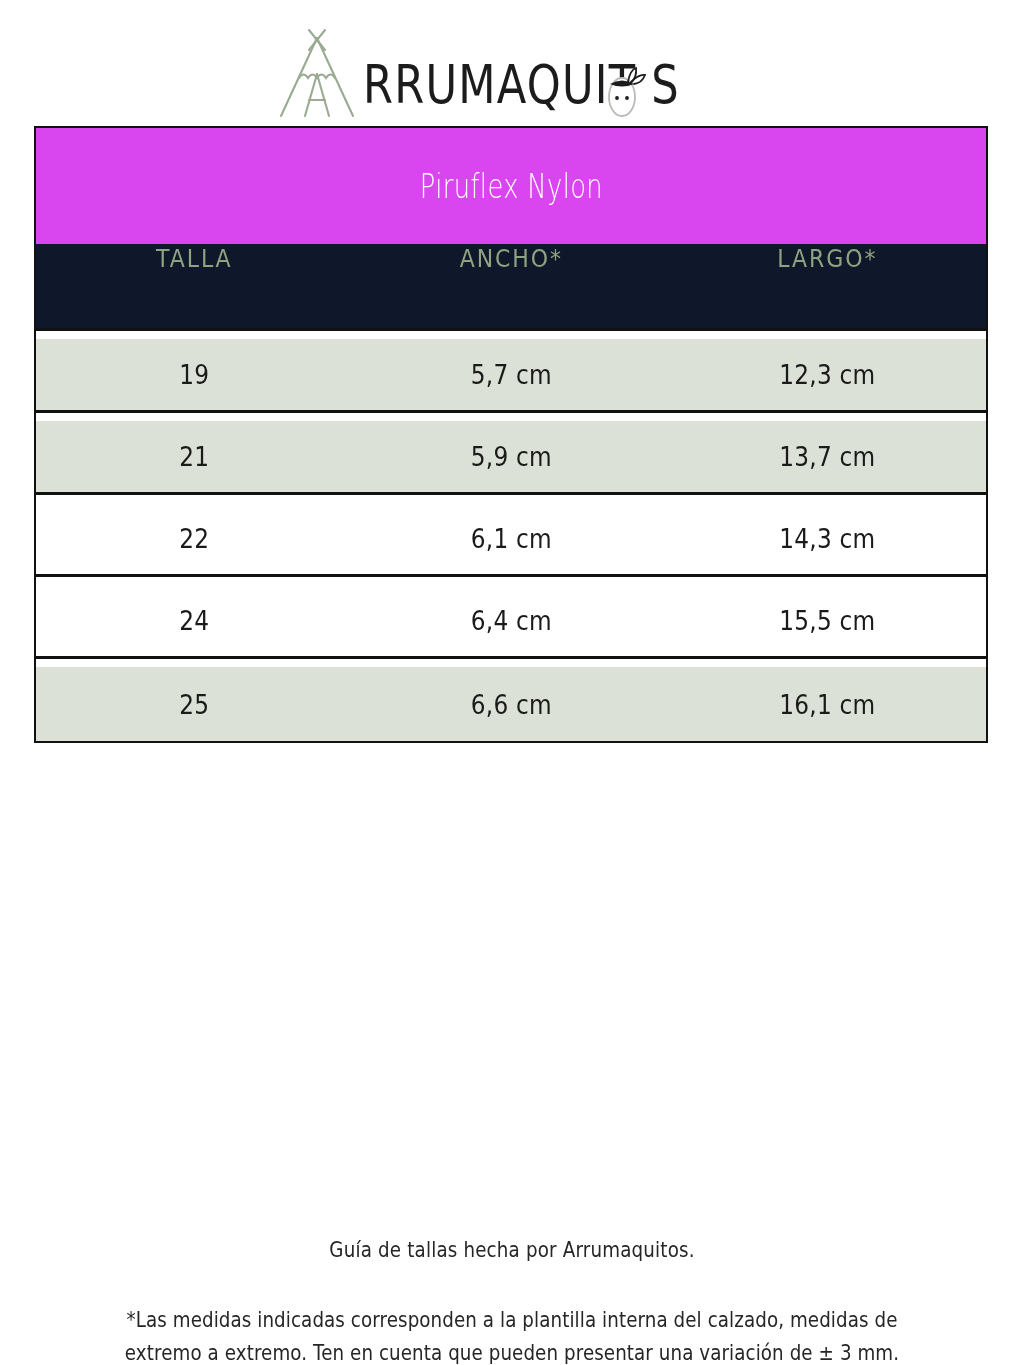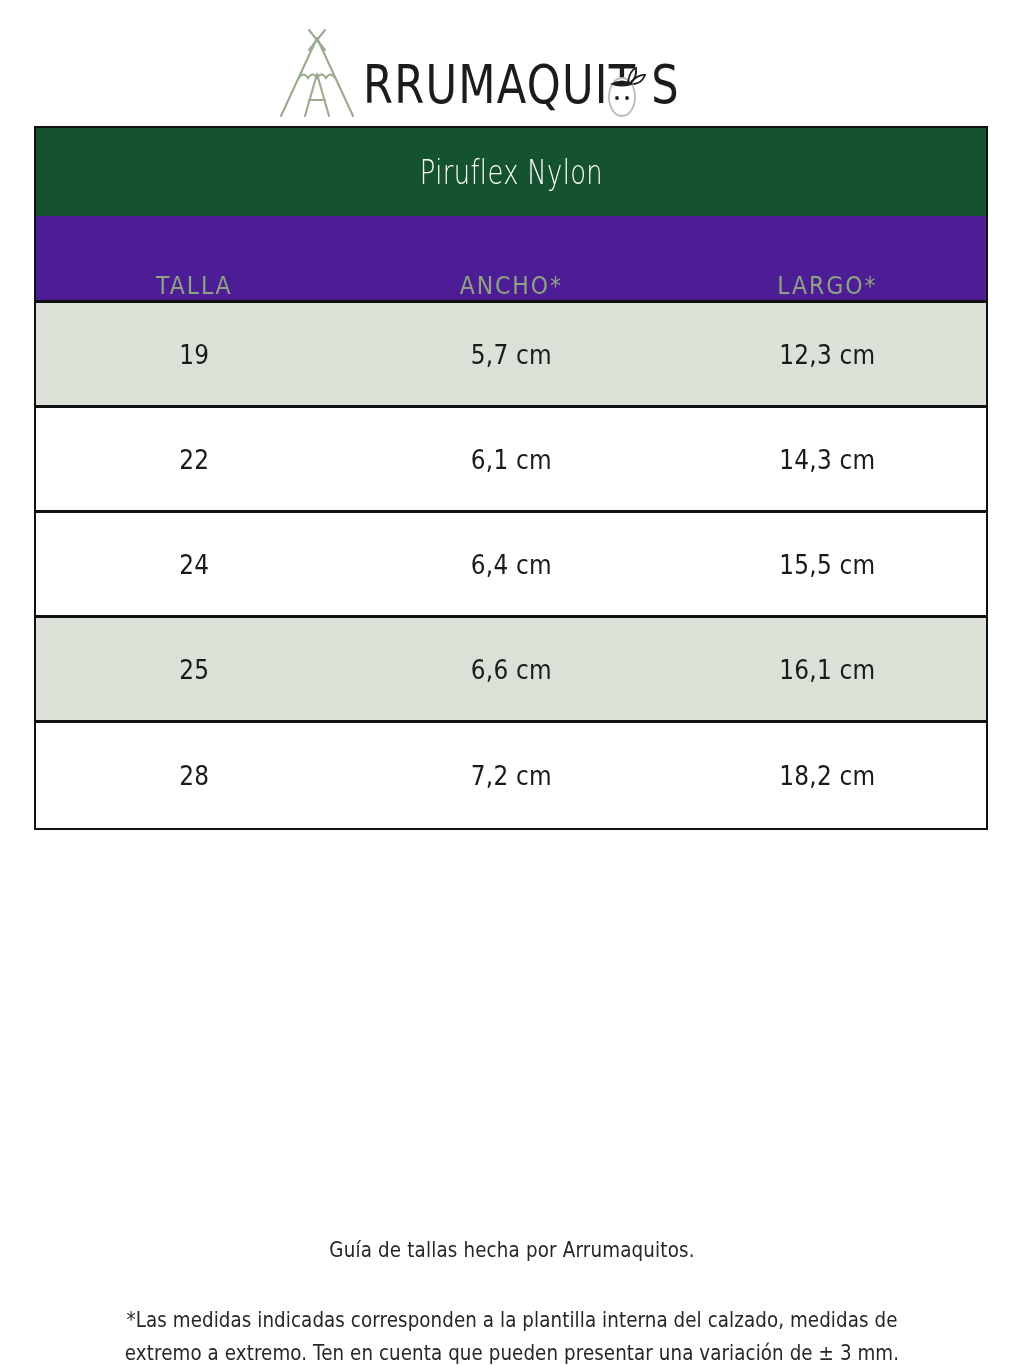--- a/index.html
+++ b/index.html
@@ -66,60 +66,61 @@
   .table {
     position: absolute;
     left: 34px;
     top: 126px;
     width: 954px;
     border: 2px solid #111111;
     background: #ffffff;
   }
 
   .band {
-    height: 88px;
-    background: #14532d;
+    height: 116px;
+    background: #d946ef;
     display: flex;
     align-items: center;
     justify-content: center;
   }
   .band-title {
     color: #ffffff;
     font-family: "DejaVu Sans", sans-serif;
     font-size: 33px;
     font-weight: 300;
     letter-spacing: 0.5px;
     transform: scaleX(0.78);
     white-space: nowrap;
   }
 
   .colhead {
     height: 87px;
-    background: #4c1d95;
-    display: flex;
-    align-items: flex-end;
+    background: #0f172a;
+    display: flex;
+    align-items: flex-start;
     border-bottom: 3px solid #111111;
   }
   .colhead .cell {
     flex: 1 1 0;
     text-align: center;
     color: #8ea382;
     font-family: "DejaVu Sans", sans-serif;
     font-size: 25px;
     font-weight: 400;
     letter-spacing: 2.2px;
     transform: scaleX(0.88);
   }
 
   .row {
-    height: 105px;
+    height: 74px;
     display: flex;
     align-items: center;
     border-bottom: 3px solid #111111;
     background: #ffffff;
+    margin-top: 8px;
   }
   .row:last-child { border-bottom: none; }
   .row.alt { background: #dbe1d7; }
   .row .cell {
     flex: 1 1 0;
     text-align: center;
     color: #1a1a1a;
     font-family: "DejaVu Sans", sans-serif;
     font-size: 27px;
     font-weight: 400;
@@ -200,20 +201,25 @@
       <div class="cell">LARGO*</div>
     </div>
 
     <div class="row alt">
       <div class="cell">19</div>
       <div class="cell">5,7 cm</div>
       <div class="cell">12,3 cm</div>
     </div>
 
 
+    <div class="row alt">
+      <div class="cell">21</div>
+      <div class="cell">5,9 cm</div>
+      <div class="cell">13,7 cm</div>
+    </div>
 
     <div class="row">
       <div class="cell">22</div>
       <div class="cell">6,1 cm</div>
       <div class="cell">14,3 cm</div>
     </div>
 
 
     <div class="row">
       <div class="cell">24</div>
@@ -222,25 +228,20 @@
     </div>
 
     <div class="row alt">
       <div class="cell">25</div>
       <div class="cell">6,6 cm</div>
       <div class="cell">16,1 cm</div>
     </div>
 
 
 
-    <div class="row">
-      <div class="cell">28</div>
-      <div class="cell">7,2 cm</div>
-      <div class="cell">18,2 cm</div>
-    </div>
 
   </div>
 
   <div class="footer">
     <div class="footer-credit">Guía de tallas hecha por Arrumaquitos.</div>
     <div class="footer-note">*Las medidas indicadas corresponden a la plantilla interna del calzado, medidas de extremo a extremo. Ten en cuenta que pueden presentar una variación de ± 3 mm.</div>
   </div>
 
 </div>
 

